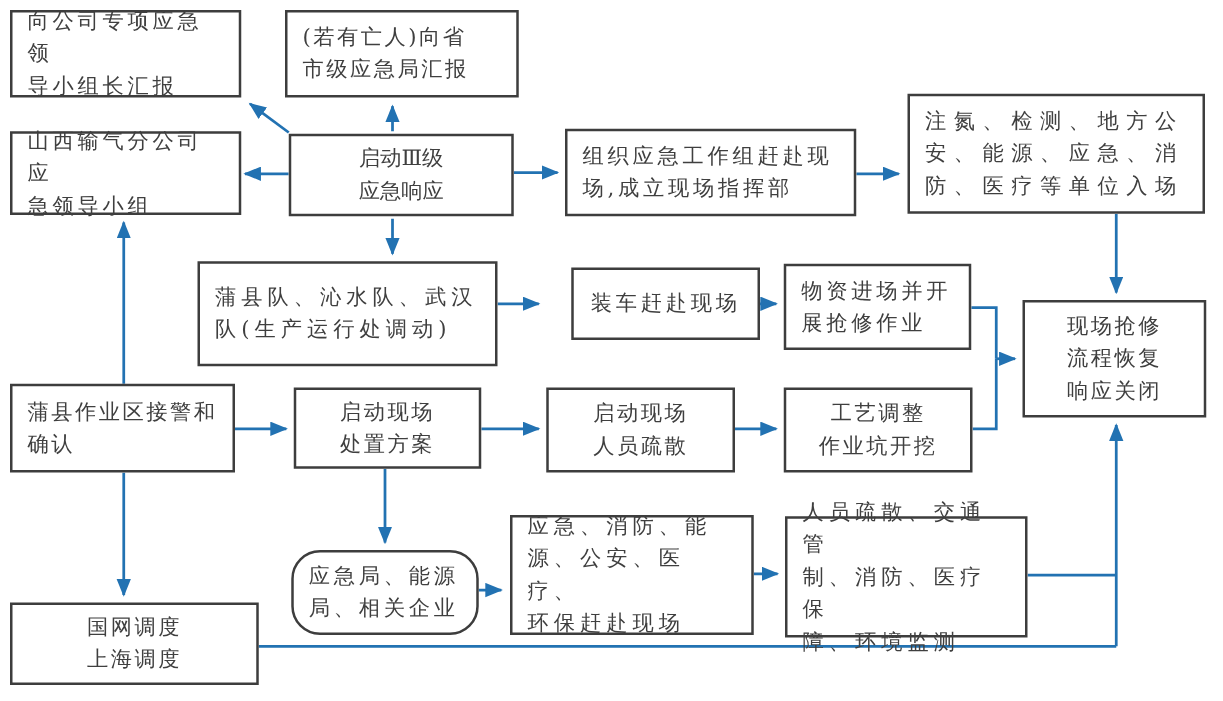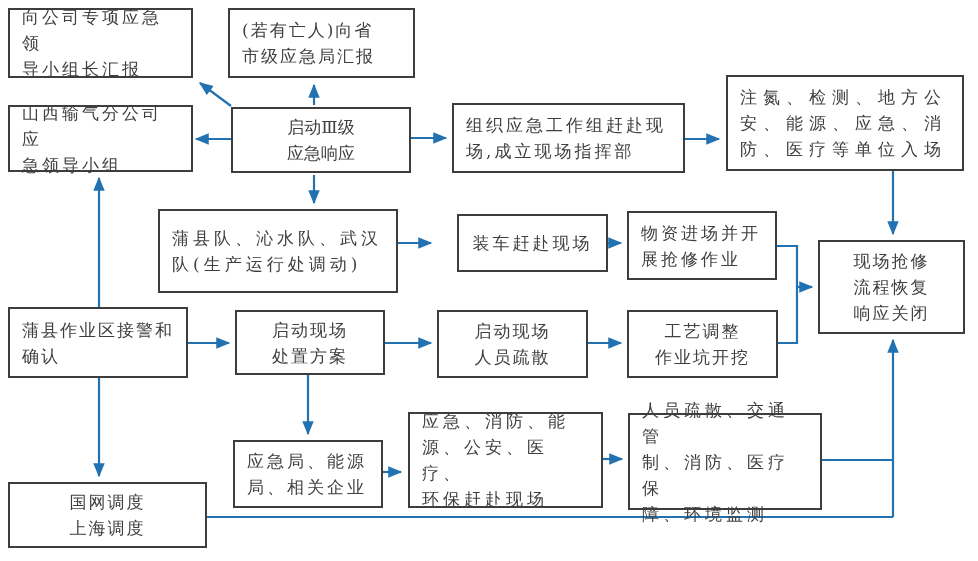--- a/index.html
+++ b/index.html
@@ -119,21 +119,21 @@
 
   <div class="node center ls2" style="left:235px; top:310px; width:150px; height:65px;">启动现场
 处置方案</div>
 
   <div class="node center ls2" style="left:437px; top:310px; width:151px; height:68px;">启动现场
 人员疏散</div>
 
   <div class="node center ls2" style="left:627px; top:310px; width:151px; height:68px;">工艺调整
 作业坑开挖</div>
 
-  <div class="node left ls3" style="left:233px; top:440px; width:150px; height:68px;">应急局、能源
+  <div class="node left ls3" style="left:233px; top:440px; width:150px; height:68px;border-radius:23px;">应急局、能源
 局、相关企业</div>
 
   <div class="node left ls4" style="left:408px; top:412px; width:195px; height:96px;">应急、消防、能
 源、公安、医疗、
 环保赶赴现场</div>
 
   <div class="node left ls4" style="left:628px; top:413px; width:194px; height:97px;">人员疏散、交通管
 制、消防、医疗保
 障、环境监测</div>
 

